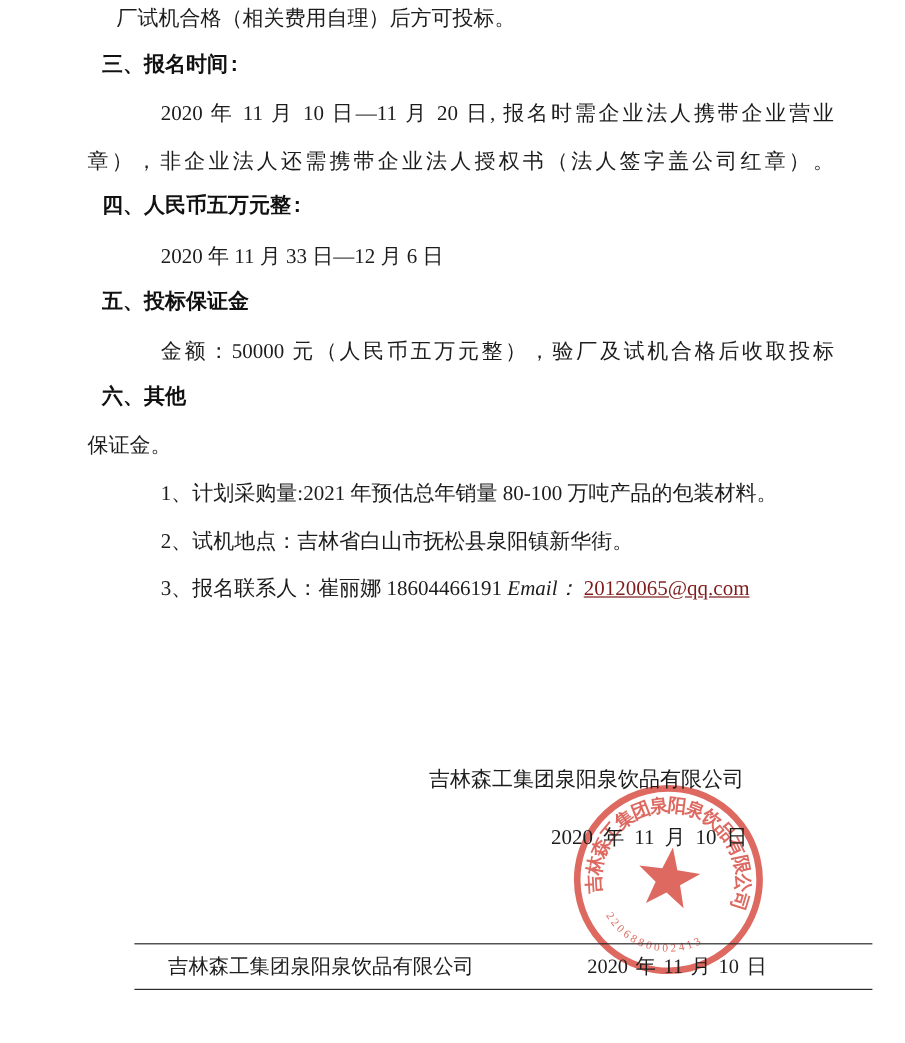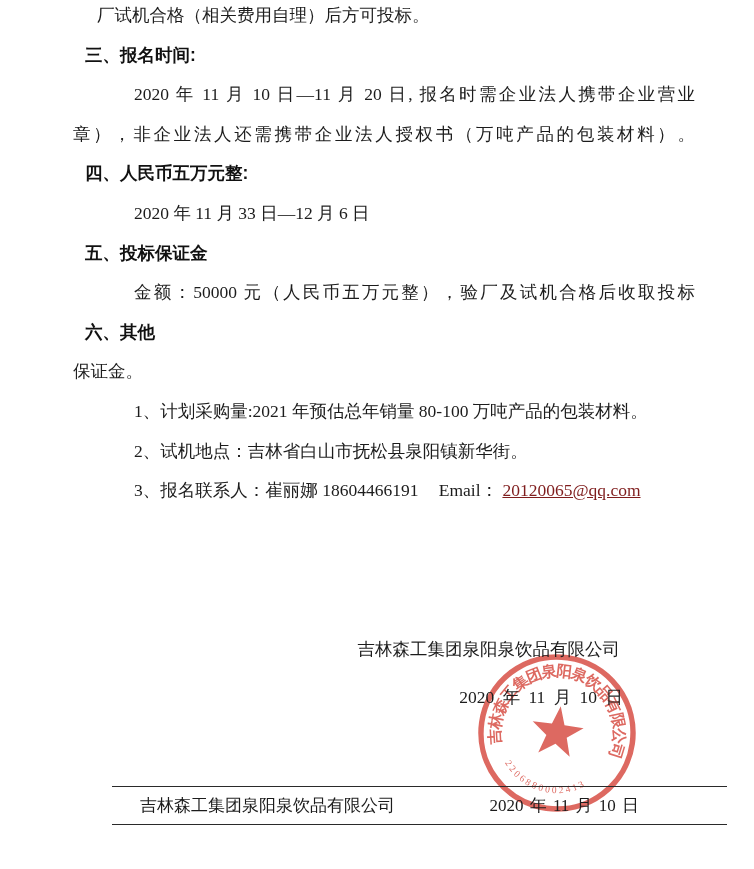--- a/index.html
+++ b/index.html
@@ -7,35 +7,35 @@
     width:754px;height:869px;background:#ffffff;position:relative;overflow:hidden;
     font-family:"Liberation Serif","DejaVu Serif",serif;color:#1c1c1c;
   }
   .doc{
     position:absolute;left:73px;top:0;width:622px;margin-top:-4px;z-index:2;
   }
   .line{
     font-size:17.5px;line-height:39.6px;height:39.6px;text-align:left;
   }
   .line.h{
-    font-family:Liberation Sans, sans-serif;font-weight:700;
+    font-family:Liberation Mono, monospace;font-weight:700;
     padding-left:12px;color:#111;
   }
   .line.first{padding-left:61px;}
   .line.cont-sm{padding-left:24px;}
   .line.fill{text-align:justify;text-align-last:justify;}
   .spacer{height:119px;}
   .sig-company{
     font-size:17.5px;line-height:39.6px;height:39.6px;text-align:right;padding-right:75px;
   }
   .sig-date{
     font-size:17.5px;line-height:39.6px;height:39.6px;text-align:right;padding-right:72px;
     margin-top:9px;word-spacing:4px;
   }
-  .email-label{margin-left:16px;}
+  .email-label{font-style:italic;}
   a.email-link{color:#7f1d1d;text-decoration:underline;cursor:pointer;}
   .footer{
     position:absolute;left:112px;top:786px;width:615px;height:39px;box-sizing:border-box;
     border-top:1.5px solid #2a2a2a;border-bottom:1.5px solid #2a2a2a;
     display:flex;align-items:center;justify-content:space-between;
     padding:0 88px 0 28px;z-index:2;font-size:17px;
   }
   .footer .f-date{word-spacing:2px;}
   .stamp{
     position:absolute;left:472px;top:648px;width:170px;height:170px;z-index:1;
@@ -56,21 +56,21 @@
   <text font-size="9.5" fill="#d6493f" letter-spacing="2.5" font-family="Liberation Serif, DejaVu Serif, serif">
     <textPath id="stamp-num-text" href="#seal-num-arc" startOffset="8">2206880002413</textPath>
   </text>
 </svg>
 
 <div class="doc">
   <div id="lines">
       <div class="line cont-sm">厂试机合格（相关费用自理）后方可投标。</div>
       <div class="line h">三、报名时间:</div>
       <div class="line first fill">2020 年 11 月 10 日—11 月 20 日, 报名时需企业法人携带企业营业</div>
-      <div class="line fill">章），非企业法人还需携带企业法人授权书（万吨产品的包装材料）。</div>
+      <div class="line fill">章），非企业法人还需携带企业法人授权书（法人签字盖公司红章）。</div>
       <div class="line h">四、人民币五万元整:</div>
       <div class="line first">2020 年 11 月 33 日—12 月 6 日</div>
       <div class="line h">五、投标保证金</div>
       <div class="line first fill">金额：50000 元（人民币五万元整），验厂及试机合格后收取投标</div>
       <div class="line h">六、其他</div>
       <div class="line">保证金。</div>
       <div class="line first">1、计划采购量:2021 年预估总年销量 80-100 万吨产品的包装材料。</div>
       <div class="line first">2、试机地点：吉林省白山市抚松县泉阳镇新华街。</div>
     </div>
 

